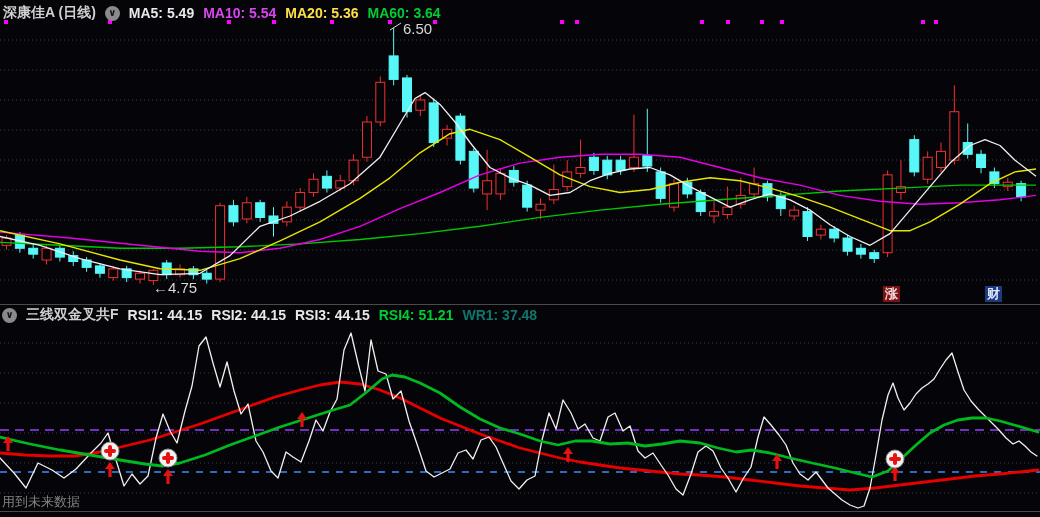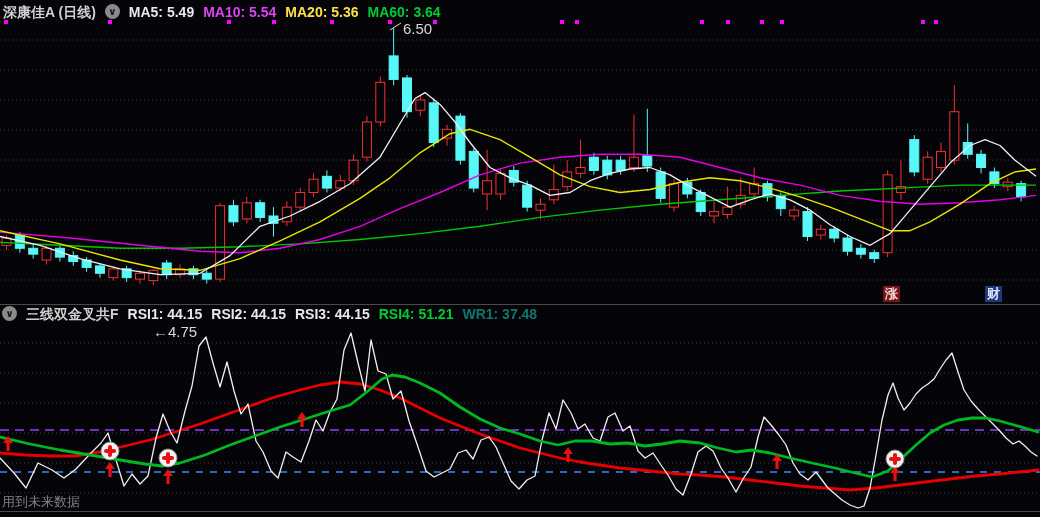--- a/index.html
+++ b/index.html
@@ -1,34 +1,34 @@
 <!DOCTYPE html>
 <html><head>
 <meta charset="utf-8">
 <style>
   html,body{margin:0;padding:0;background:#000;}
   #app{position:relative;width:1040px;height:517px;background:#050509;overflow:hidden;
        font-family:"Liberation Sans","DejaVu Sans",sans-serif;}
   #chart-svg{position:absolute;left:0;top:0;}
-  .hdr{position:absolute;display:flex;align-items:flex-start;gap:9px;font-size:14px;font-weight:700;
+  .hdr{position:absolute;display:flex;align-items:center;gap:9px;font-size:14px;font-weight:700;
        white-space:nowrap;letter-spacing:0;}
   #hdr1{left:3px;top:4px;}
   #hdr2{left:2px;top:306px;}
   .t-title{color:#d0d0d0;}
   .t-white{color:#e8e8e8;}
   .t-yellow{color:#d946ef;}
   .t-magenta{color:#fde047;}
   .t-green{color:#00cc33;}
   .t-red{color:#0f766e;}
   .chev{display:inline-flex;align-items:center;justify-content:center;width:15px;height:15px;
         border-radius:50%;background:#8a8a8a;color:#15151d;font-size:10px;font-weight:700;
         line-height:1;cursor:pointer;}
   .pricelabel{position:absolute;color:#d8d8d8;font-size:15px;font-weight:400;}
   #label-high{left:403px;top:20px;}
-  #label-low{left:153px;top:279px;margin-top:44px;}
+  #label-low{left:153px;top:279px;}
   .badge{position:absolute;font-size:13px;font-weight:700;padding:1px 2px;line-height:1.1;}
   #badge-up{left:883px;top:286px;background:#7d1216;color:#f4d9d9;}
   #badge-fortune{left:985px;top:286px;background:#1d3a7d;color:#dde6ff;}
   #footnote{position:absolute;left:2px;top:493px;color:#828282;font-size:13px;}
 </style>
 </head>
 <body>
 
 <div id="app">
   <svg id="chart-svg" width="1040" height="517">

